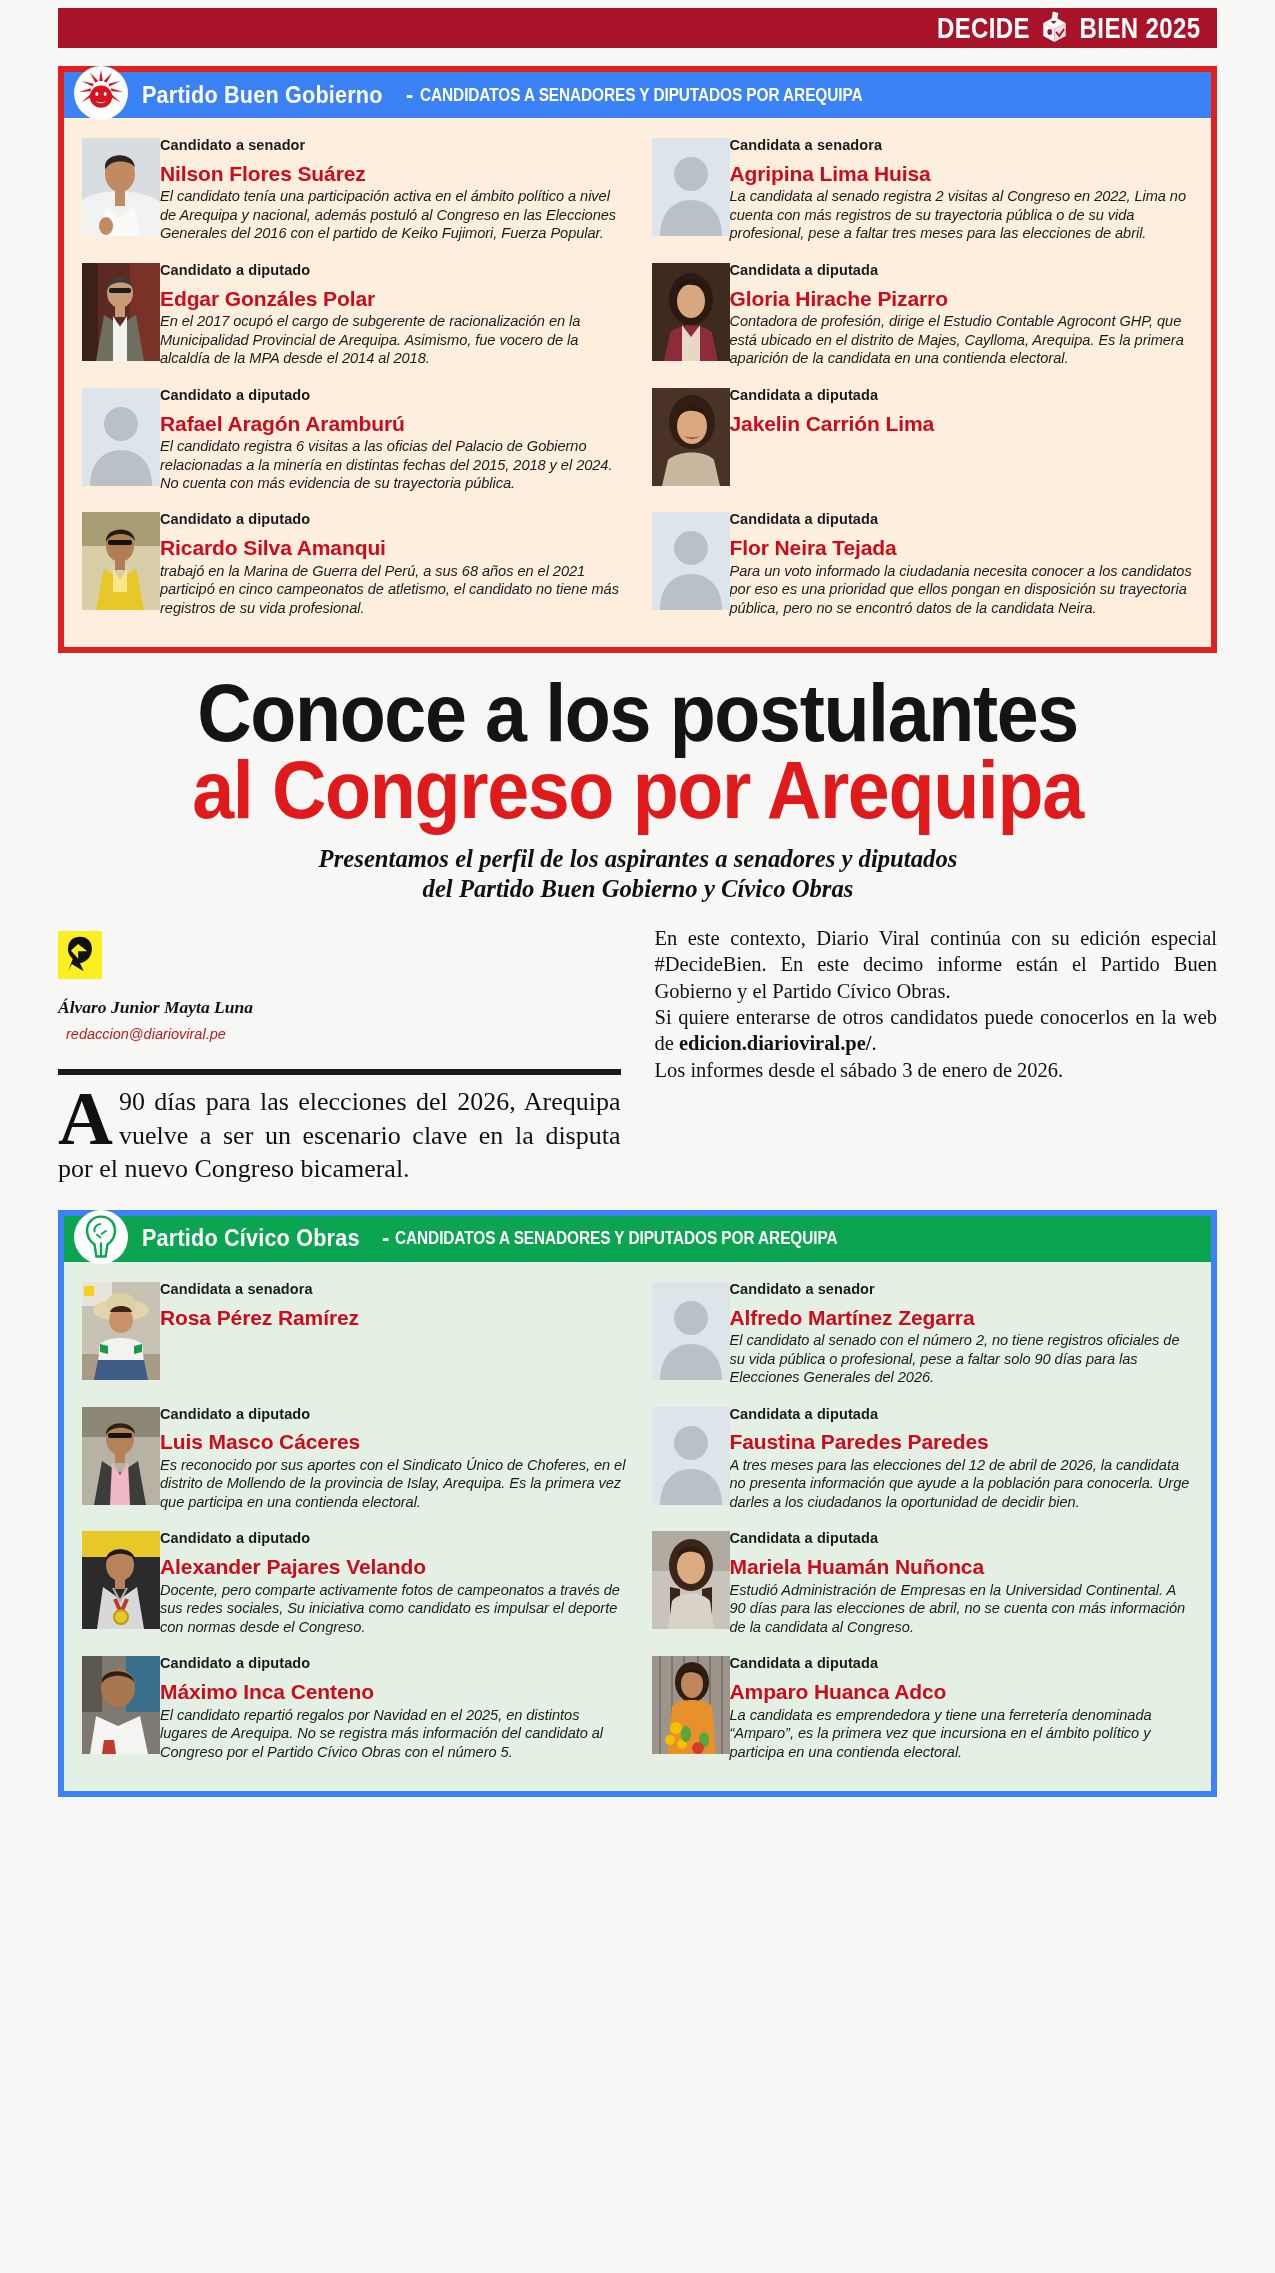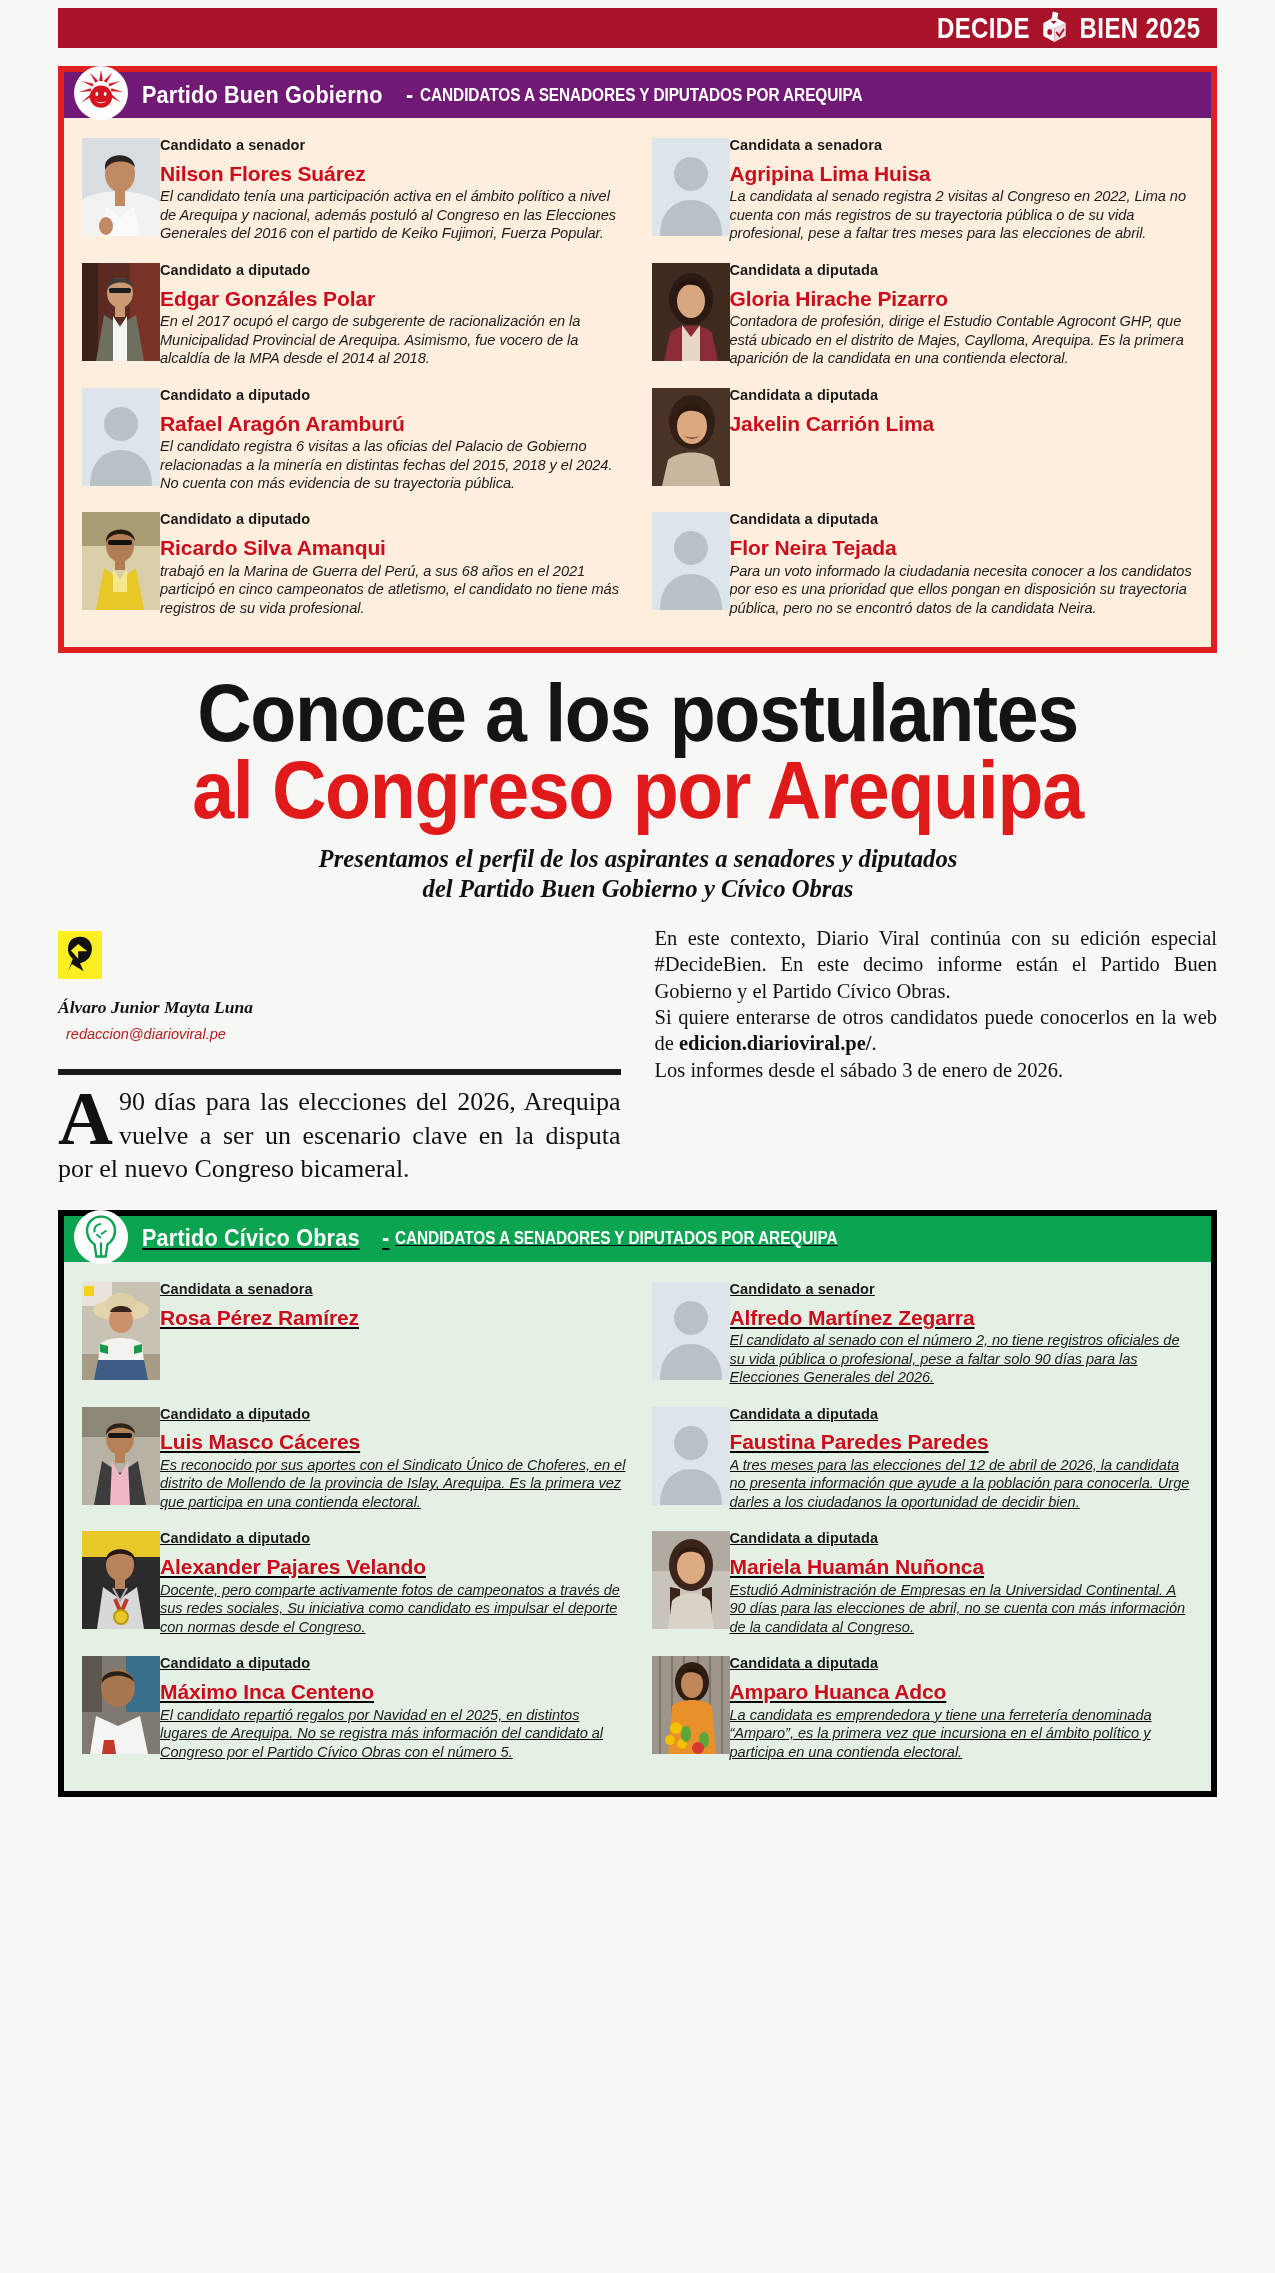--- a/index.html
+++ b/index.html
@@ -45,31 +45,31 @@
   .masthead-word{display:inline-block;}
   .ballot-icon{display:inline-block;width:34px;height:34px;}
 
   
   .party-section{
     margin:18px 58px 0 58px;
     box-sizing:border-box;
     padding:6px;
   }
   .party-section.red{background:#e02020;}
-  .party-section.green{background:#000000;text-decoration:underline;}
+  .party-section.green{background:#3b82f6;}
 
   .party-band{
     height:46px;
     display:flex;
     align-items:center;
     position:relative;
     padding-left:10px;
     box-sizing:border-box;
   }
-  .party-section.red .party-band{background:#701a75;}
+  .party-section.red .party-band{background:#3b82f6;}
   .party-section.green .party-band{background:#0ba551;}
 
   .party-logo{
     width:54px;height:54px;
     background:#ffffff;
     border-radius:50%;
     display:flex;align-items:center;justify-content:center;
     flex:0 0 auto;
     margin-top:-4px;
     margin-right:14px;

